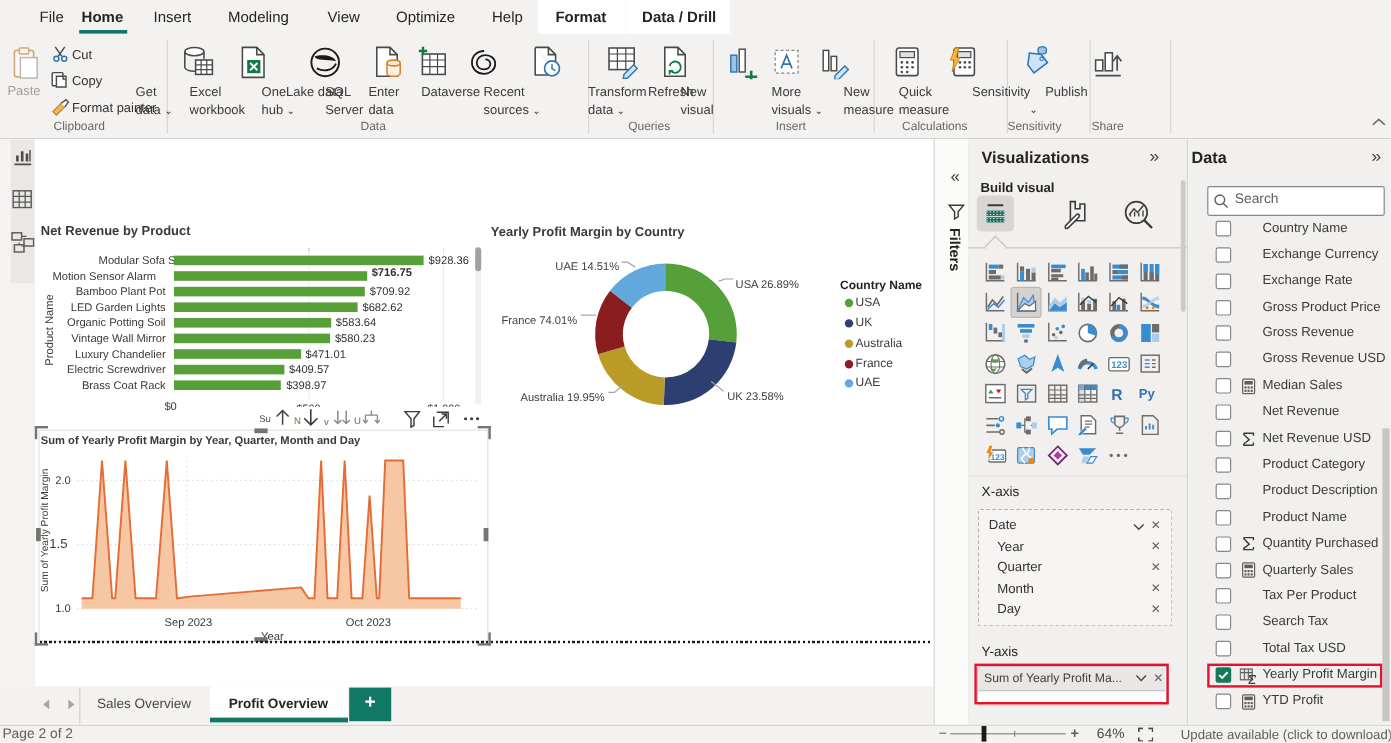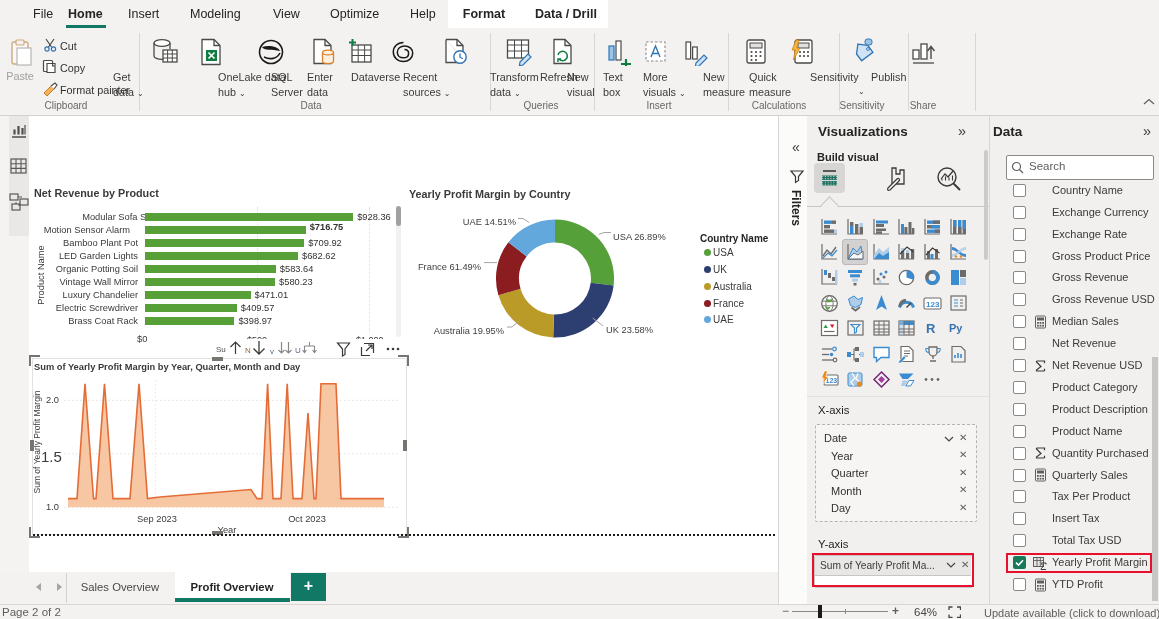--- a/index.html
+++ b/index.html
@@ -76,20 +76,21 @@
       <rect x="11" y="12" width="14" height="12" fill="#fff" stroke="#4a4a48" stroke-width="1.3"></rect>
       <path d="M11 16 h14 M11 20 h14 M15.6 12 v12 M20.3 12 v12" stroke="#4a4a48" stroke-width="1"></path>
     </svg>
 <div class="rlab" style="left:113px;top:70px;width:104px;line-height:14.5px;">Get<br>data <span style="font-size:8px;">⌄</span></div>
 <svg class="ab" style="left:198px;top:38px;" width="25" height="28" viewBox="0 0 25 28">
       <path d="M4 1.5 h12 l6 6 v19 h-18 z" fill="#fff" stroke="#4a4a48" stroke-width="1.3"></path>
       <path d="M16 1.5 v6 h6" fill="none" stroke="#4a4a48" stroke-width="1.3"></path>
       <rect x="8" y="12" width="11" height="11" fill="#107C41"></rect>
       <path d="M10.5 14.5 l6 6 M16.5 14.5 l-6 6" stroke="#fff" stroke-width="1.6"></path>
     </svg>
+<div class="rlab" style="left:158px;top:70px;width:104px;line-height:14.5px;">Excel<br>workbook</div>
 <svg class="ab" style="left:258px;top:39px;" width="26" height="26" viewBox="0 0 26 26">
       <circle cx="13" cy="13" r="11.5" fill="none" stroke="#1b1a19" stroke-width="1.6"></circle>
       <path d="M4 8 c6 -2 16 -1 18 4 c-8 -2 -16 0 -18 -4 z" fill="#1b1a19"></path>
       <path d="M6 18 c6 3 13 2 16 -4" fill="none" stroke="#1b1a19" stroke-width="1.6"></path>
     </svg>
 <div class="rlab" style="left:218px;top:70px;width:104px;line-height:14.5px;">OneLake data<br>hub <span style="font-size:8px;">⌄</span></div>
 <svg class="ab" style="left:312px;top:38px;" width="24" height="28" viewBox="0 0 24 28">
       <path d="M2 1.5 h11 l6 6 v18 h-17 z" fill="#fff" stroke="#4a4a48" stroke-width="1.3"></path>
       <path d="M13 1.5 v6 h6" fill="none" stroke="#4a4a48" stroke-width="1.3"></path>
       <path d="M10.5 14.5 v8.5 c0 1.5 2.5 2.6 5.5 2.6 s5.5 -1.1 5.5 -2.6 v-8.5" fill="#fdf0e0" stroke="#d9822b" stroke-width="1.3"></path>
@@ -128,21 +129,20 @@
 <svg class="ab" style="left:607px;top:38px;" width="25" height="28" viewBox="0 0 25 28">
       <rect x="2" y="8" width="5" height="14" fill="#9dc3e6" stroke="#2E75B6" stroke-width="1.2"></rect>
       <rect x="9" y="3" width="5" height="19" fill="#fff" stroke="#4a4a48" stroke-width="1.2"></rect>
       <path d="M14 26 h10 M19 21 v10" stroke="#107C41" stroke-width="2.2"></path>
     </svg>
 <div class="rlab" style="left:567px;top:70px;width:104px;line-height:14.5px;">New<br>visual</div>
 <svg class="ab" style="left:644px;top:40px;" width="23" height="24" viewBox="0 0 23 24">
       <rect x="2" y="2" width="19" height="19" fill="#fff" stroke="#8a8886" stroke-width="1.1" stroke-dasharray="2.5 2"></rect>
       <path d="M7 17 L11.5 6 L16 17 M8.6 13.5 h5.8" fill="none" stroke="#2E75B6" stroke-width="1.4"></path>
     </svg>
-<div class="rlab" style="left:603px;top:70px;width:104px;line-height:14.5px;">Text<br>box</div>
 <svg class="ab" style="left:684px;top:38px;" width="24" height="28" viewBox="0 0 24 28">
       <rect x="2" y="4" width="4.6" height="17" fill="#fff" stroke="#4a4a48" stroke-width="1.2"></rect>
       <rect x="8.6" y="9" width="4.6" height="12" fill="#fff" stroke="#4a4a48" stroke-width="1.2"></rect>
       <path d="M12 25 l8 -8 3 3 -8 8 -3.6 .6 z" fill="#cfe3f5" stroke="#2E75B6" stroke-width="1.2"></path>
     </svg>
 <div class="rlab" style="left:643px;top:70px;width:104px;line-height:14.5px;">More<br>visuals <span style="font-size:8px;">⌄</span></div>
 <svg class="ab" style="left:744px;top:38px;" width="24" height="28" viewBox="0 0 24 28">
       <rect x="3" y="2" width="18" height="23" rx="2" fill="#fff" stroke="#4a4a48" stroke-width="1.3"></rect>
       <rect x="6" y="5" width="12" height="5" fill="#e3e1df" stroke="#4a4a48" stroke-width="1"></rect>
       <g fill="#4a4a48">
@@ -277,37 +277,37 @@
       <path d="M508.4 242.3 A59 59 0 0 1 555.0 219.5 L555.0 242.5 A36 36 0 0 0 526.6 256.4 Z" fill="#63A8DC"></path>
       <path d="M598.8 234.5 L604 232.5 H611" stroke="#a6a4a2" stroke-width="1" fill="none"></path>
       <path d="M592.7 318.0 L598 322 603 326" stroke="#a6a4a2" stroke-width="1" fill="none"></path>
       <path d="M519.5 320.6 L512 327 H507" stroke="#a6a4a2" stroke-width="1" fill="none"></path>
       <path d="M497 262.6 H484" stroke="#a6a4a2" stroke-width="1" fill="none"></path>
       <path d="M529.2 222.5 L523 218.5 H518" stroke="#a6a4a2" stroke-width="1" fill="none"></path>
     </svg>
 <div class="t" style="left:613px;top:231.5px;font-size:9.3px;color:#3f3e3d;font-weight:400;">USA 26.89%</div>
 <div class="t" style="left:606px;top:324.5px;font-size:9.3px;color:#3f3e3d;font-weight:400;">UK 23.58%</div>
 <div class="t" style="left:404px;top:326px;width:100px;text-align:right;font-size:9.3px;color:#3f3e3d;">Australia 19.95%</div>
-<div class="t" style="left:381px;top:262px;width:100px;text-align:right;font-size:9.3px;color:#3f3e3d;">France 61.49%</div>
+<div class="t" style="left:381px;top:262px;width:100px;text-align:right;font-size:9.3px;color:#3f3e3d;">France 74.01%</div>
 <div class="t" style="left:416px;top:217px;width:100px;text-align:right;font-size:9.3px;color:#3f3e3d;">UAE 14.51%</div>
 <div class="t" style="left:700px;top:233px;font-size:10px;color:#252423;font-weight:700;">Country Name</div>
 <div class="ab" style="left:704px;top:249.2px;width:7px;height:7px;border-radius:50%;background:#55A038;"></div>
 <div class="t" style="left:713px;top:247.2px;font-size:10px;color:#3b3a39;font-weight:400;">USA</div>
 <div class="ab" style="left:704px;top:266.0px;width:7px;height:7px;border-radius:50%;background:#2D3E70;"></div>
 <div class="t" style="left:713px;top:264.0px;font-size:10px;color:#3b3a39;font-weight:400;">UK</div>
 <div class="ab" style="left:704px;top:282.8px;width:7px;height:7px;border-radius:50%;background:#BA9B28;"></div>
 <div class="t" style="left:713px;top:280.8px;font-size:10px;color:#3b3a39;font-weight:400;">Australia</div>
 <div class="ab" style="left:704px;top:299.6px;width:7px;height:7px;border-radius:50%;background:#8B1C20;"></div>
 <div class="t" style="left:713px;top:297.6px;font-size:10px;color:#3b3a39;font-weight:400;">France</div>
 <div class="ab" style="left:704px;top:316.4px;width:7px;height:7px;border-radius:50%;background:#63A8DC;"></div>
 <div class="t" style="left:713px;top:314.4px;font-size:10px;color:#3b3a39;font-weight:400;">UAE</div>
 <div class="ab" style="left:32px;top:358px;width:373px;height:175px;border:1px solid #e3e1df;background:#fff;"></div>
 <div class="t" style="left:34px;top:362px;font-size:9.3px;color:#3b3a39;font-weight:700;">Sum of Yearly Profit Margin by Year, Quarter, Month and Day</div>
 <div class="t" style="left:41px;top:394.8px;width:18px;text-align:right;font-size:9.3px;color:#3b3a39;">2.0</div>
-<div class="t" style="left:41px;top:448.3px;width:18px;text-align:center;font-size:15px;color:#3b3a39;">1.5</div>
+<div class="t" style="left:41px;top:448.3px;width:18px;text-align:left;font-size:11px;color:#3b3a39;">1.5</div>
 <div class="t" style="left:41px;top:501.7px;width:18px;text-align:right;font-size:9.3px;color:#3b3a39;">1.0</div>
 <svg class="ab" style="left:0;top:0;" width="420" height="545" viewBox="0 0 420 545">
       <line x1="64" y1="400.3" x2="399" y2="400.3" stroke="#e3e1df" stroke-width="1" stroke-dasharray="1.5 2.5"></line>
       <line x1="64" y1="453.8" x2="399" y2="453.8" stroke="#e3e1df" stroke-width="1" stroke-dasharray="1.5 2.5"></line>
       <line x1="155.5" y1="380" x2="155.5" y2="507" stroke="#e8e6e4" stroke-width="1" stroke-dasharray="1.5 2.5"></line>
       <line x1="333" y1="380" x2="333" y2="507" stroke="#e8e6e4" stroke-width="1" stroke-dasharray="1.5 2.5"></line>
       <line x1="64" y1="507.2" x2="399" y2="507.2" stroke="#e3e1df" stroke-width="1" stroke-dasharray="1.5 2.5"></line>
       <polygon points="68.0,498.6 77.0,498.6 85.0,383.8 93.5,498.6 96.0,498.6 104.5,383.8 113.0,498.6 130.0,498.6 139.0,383.8 147.5,498.6 160.0,497.0 251.0,489.5 257.0,498.6 262.0,498.6 267.6,383.8 273.0,498.6 281.0,498.6 287.2,383.8 293.0,498.6 302.0,498.6 308.0,413.0 314.0,498.6 316.0,498.6 321.0,383.8 336.0,383.8 341.0,498.6 384.0,498.6 384,507.2 68,507.2" fill="#F6C7A2"></polygon>
       <polyline points="68.0,498.6 77.0,498.6 85.0,383.8 93.5,498.6 96.0,498.6 104.5,383.8 113.0,498.6 130.0,498.6 139.0,383.8 147.5,498.6 160.0,497.0 251.0,489.5 257.0,498.6 262.0,498.6 267.6,383.8 273.0,498.6 281.0,498.6 287.2,383.8 293.0,498.6 302.0,498.6 308.0,413.0 314.0,498.6 316.0,498.6 321.0,383.8 336.0,383.8 341.0,498.6 384.0,498.6" fill="none" stroke="#E66C37" stroke-width="1.6"></polyline>
     </svg>
@@ -671,21 +671,21 @@
         <rect x="8.2" y="7" width="1.8" height="1.8"></rect>
         <rect x="3" y="9.8" width="1.8" height="1.8"></rect>
         <rect x="5.6" y="9.8" width="1.8" height="1.8"></rect>
         <rect x="8.2" y="9.8" width="1.8" height="1.8"></rect>
       </g>
     </svg>
 <div class="t" style="left:1052px;top:468.5px;font-size:11px;color:#3b3a39;font-weight:400;">Quarterly Sales</div>
 <div class="ab" style="left:1013px;top:490.4px;width:11px;height:11px;background:#fff;border:1px solid #8a8886;border-radius:2px;"></div>
 <div class="t" style="left:1052px;top:490.4px;font-size:11px;color:#3b3a39;font-weight:400;">Tax Per Product</div>
 <div class="ab" style="left:1013px;top:512.3px;width:11px;height:11px;background:#fff;border:1px solid #8a8886;border-radius:2px;"></div>
-<div class="t" style="left:1052px;top:512.3px;font-size:11px;color:#3b3a39;font-weight:400;">Insert Tax</div>
+<div class="t" style="left:1052px;top:512.3px;font-size:11px;color:#3b3a39;font-weight:400;">Search Tax</div>
 <div class="ab" style="left:1013px;top:534.2px;width:11px;height:11px;background:#fff;border:1px solid #8a8886;border-radius:2px;"></div>
 <div class="t" style="left:1052px;top:534.2px;font-size:11px;color:#3b3a39;font-weight:400;">Total Tax USD</div>
 <div class="ab" style="left:1006px;top:552.6px;width:142px;height:16px;border:2px solid #e8112d;"></div>
 <div class="ab" style="left:1013px;top:556.1px;width:13px;height:13px;background:#18795a;border-radius:2px;"></div>
 <svg class="ab" style="left:1013px;top:556.1px;" width="13" height="13" viewBox="0 0 13 13">
       <path d="M3 6.6 L5.5 9 L10 4.2" fill="none" stroke="#fff" stroke-width="1.6"></path>
     </svg>
 <svg class="ab" style="left:1033px;top:555.5999999999999px;" width="14" height="14" viewBox="0 0 14 14">
       <rect x="0.5" y="1.5" width="10" height="9" fill="#e8e6e4" stroke="#605e5c" stroke-width="1"></rect>
       <path d="M0.5 4.5 h10 M4 1.5 v9 M7.3 1.5 v9" stroke="#605e5c" stroke-width="0.9"></path>

